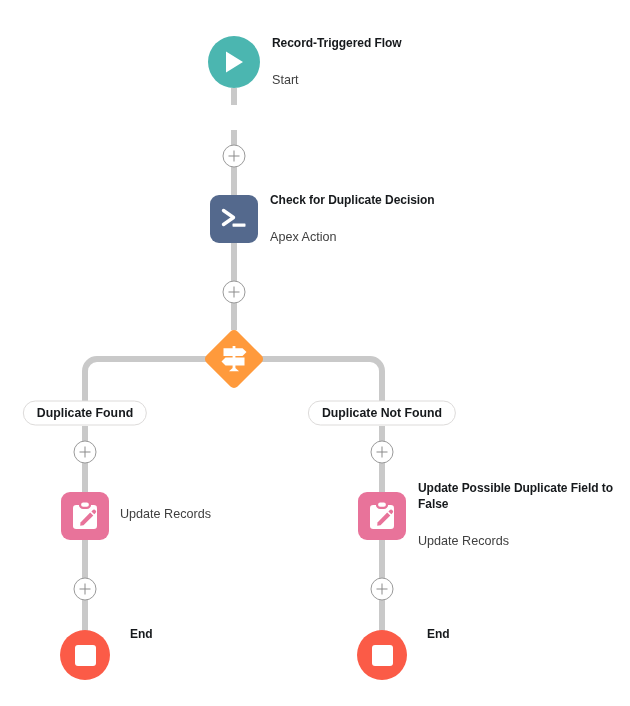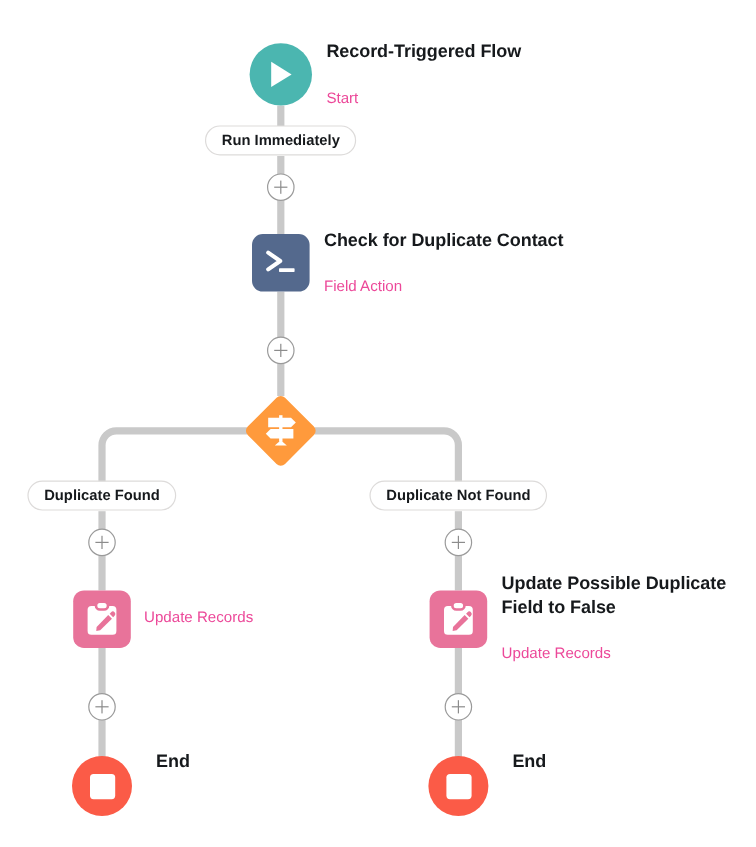--- a/index.html
+++ b/index.html
@@ -103,29 +103,29 @@
   }
 
   
   .node-label {
     position: absolute;
     transform: translateY(-50%);
     line-height: 1.28;
     white-space: pre-line;
   }
   .node-label .title {
-    font-size: 15px;
+    font-size: 12px;
     font-weight: bold;
     color: #16191c;
     letter-spacing: -0.05px;
   }
   .node-label .subtitle {
     font-size: 12.6px;
     font-weight: normal;
-    color: #ec4899;
+    color: #404040;
   }
   .node-label.single .title {
     display: block;
     margin-left: 11px;
   }
 
   
   .pill {
     position: absolute;
     transform: translate(-50%, -50%);
@@ -207,40 +207,39 @@
       <svg width="22" height="24" viewBox="0 0 22 24">
         <path d="M3 1.5 L20 12 L3 22.5 Z" fill="#ffffff"></path>
       </svg>
     </div>
   </div>
   <div class="node-label" style="left:272px; top:62px;">
     <div class="title">Record-Triggered Flow</div>
     <div class="subtitle">Start</div>
   </div>
 
-  <div class="pill" style="left:234px; top:117px;">Run Immediately</div>
 
   <div class="plus-btn" style="left:234px; top:156px;"></div>
   <div class="plus-btn" style="left:234px; top:292px;"></div>
   <div class="plus-btn" style="left:85px; top:452px;"></div>
   <div class="plus-btn" style="left:382px; top:452px;"></div>
   <div class="plus-btn" style="left:85px; top:589px;"></div>
   <div class="plus-btn" style="left:382px; top:589px;"></div>
 
   <div class="node" style="left:234px; top:219px;">
     <div class="sq-node apex">
       <svg width="28" height="26" viewBox="0 0 28 26">
         <path d="M3.5 4.5 L13.5 11.5 L3.5 18.5" fill="none" stroke="#ffffff" stroke-width="3.4" stroke-linecap="round" stroke-linejoin="round"></path>
         <rect x="12.5" y="17.5" width="13" height="3.2" rx="0.6" fill="#ffffff"></rect>
       </svg>
     </div>
   </div>
   <div class="node-label" style="left:270px; top:219px;">
-    <div class="title">Check for Duplicate Contact</div>
-    <div class="subtitle">Field Action</div>
+    <div class="title">Check for Duplicate Decision</div>
+    <div class="subtitle">Apex Action</div>
   </div>
 
   <div class="node" style="left:234px; top:359px;">
     <div class="diamond-wrap">
       <div class="diamond-shape"></div>
       <div class="diamond-icon">
         <svg width="34" height="32" viewBox="0 0 34 32">
 
           <rect x="15.6" y="3" width="2.8" height="22" fill="#ffffff"></rect>
 

